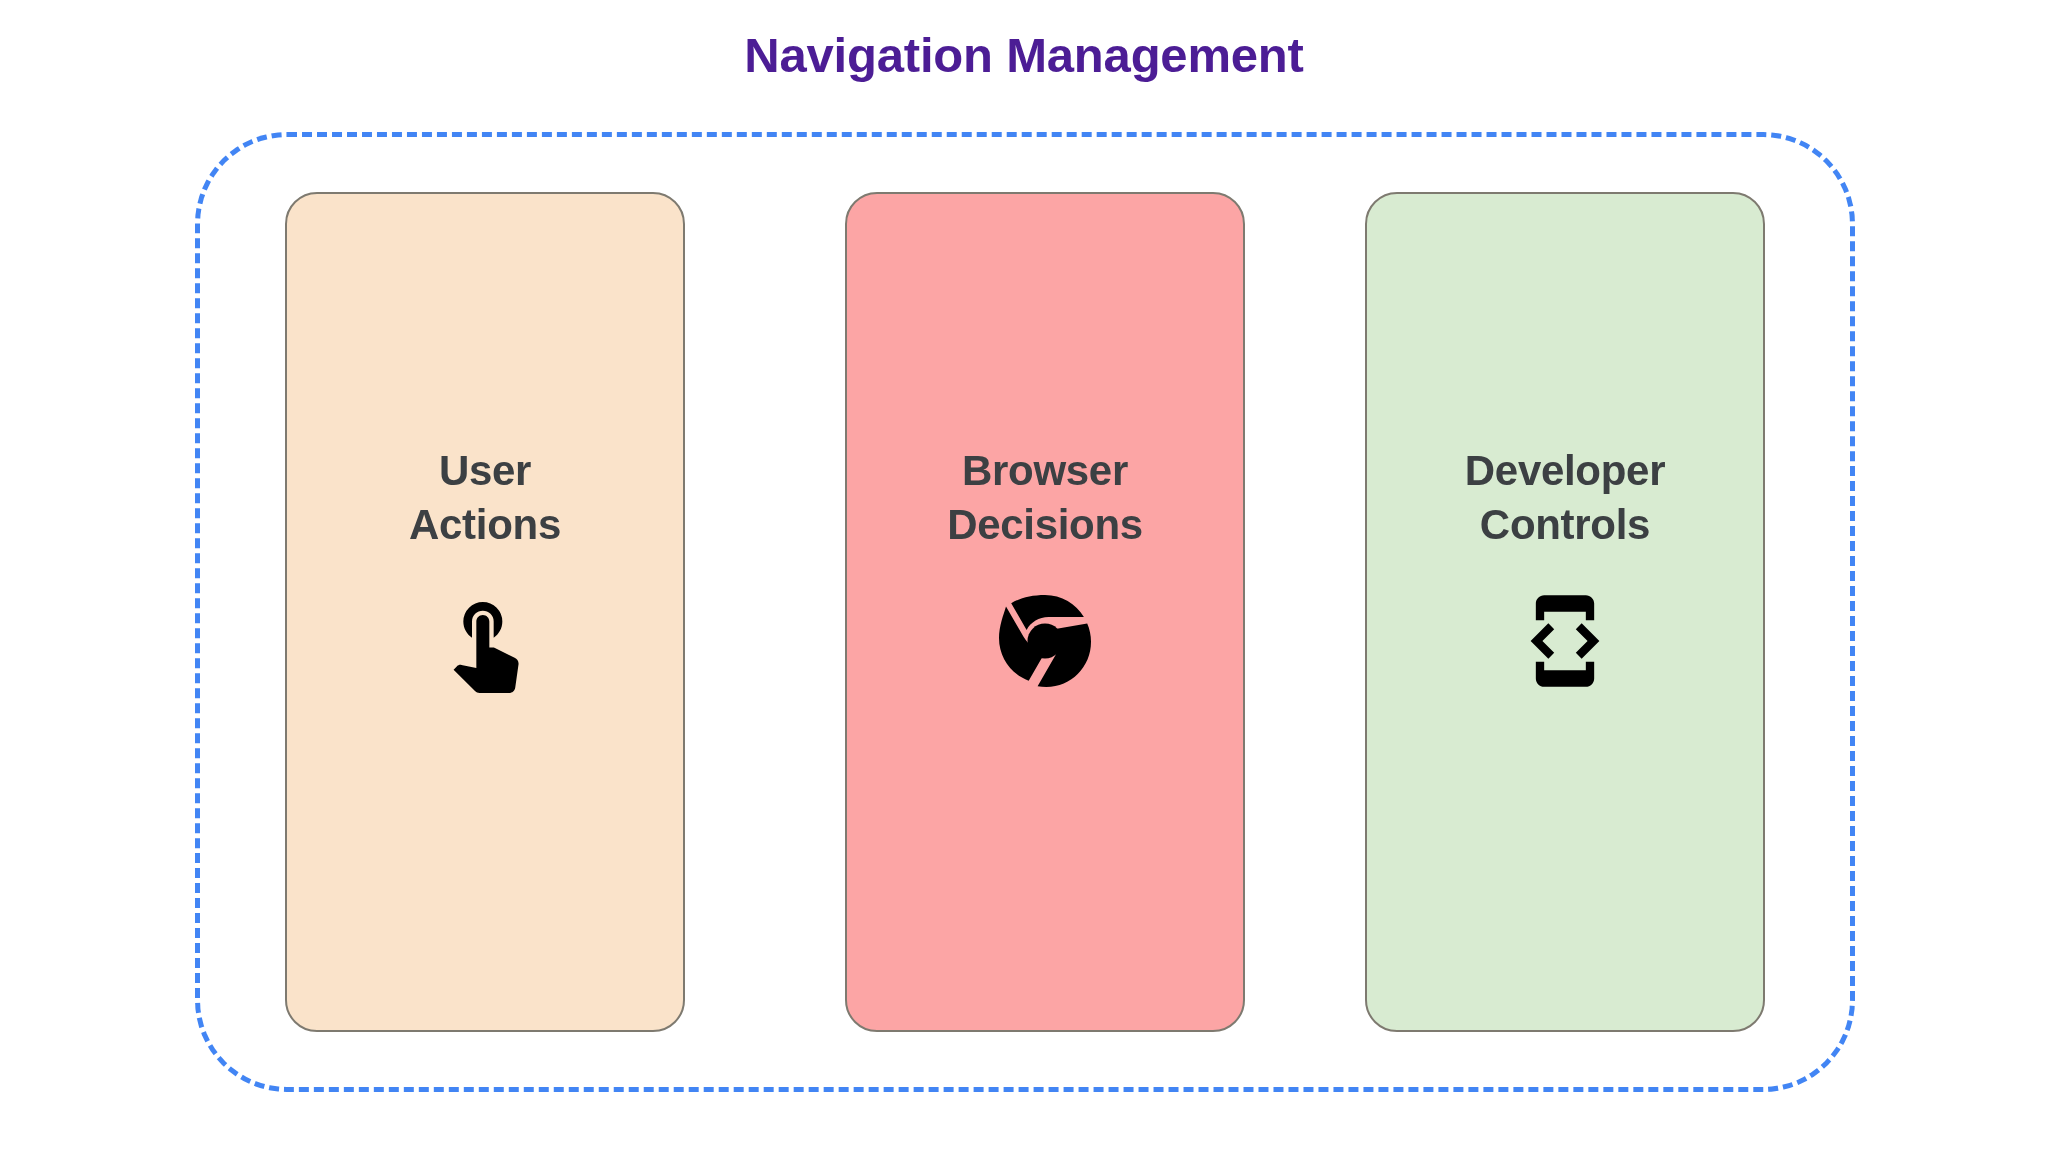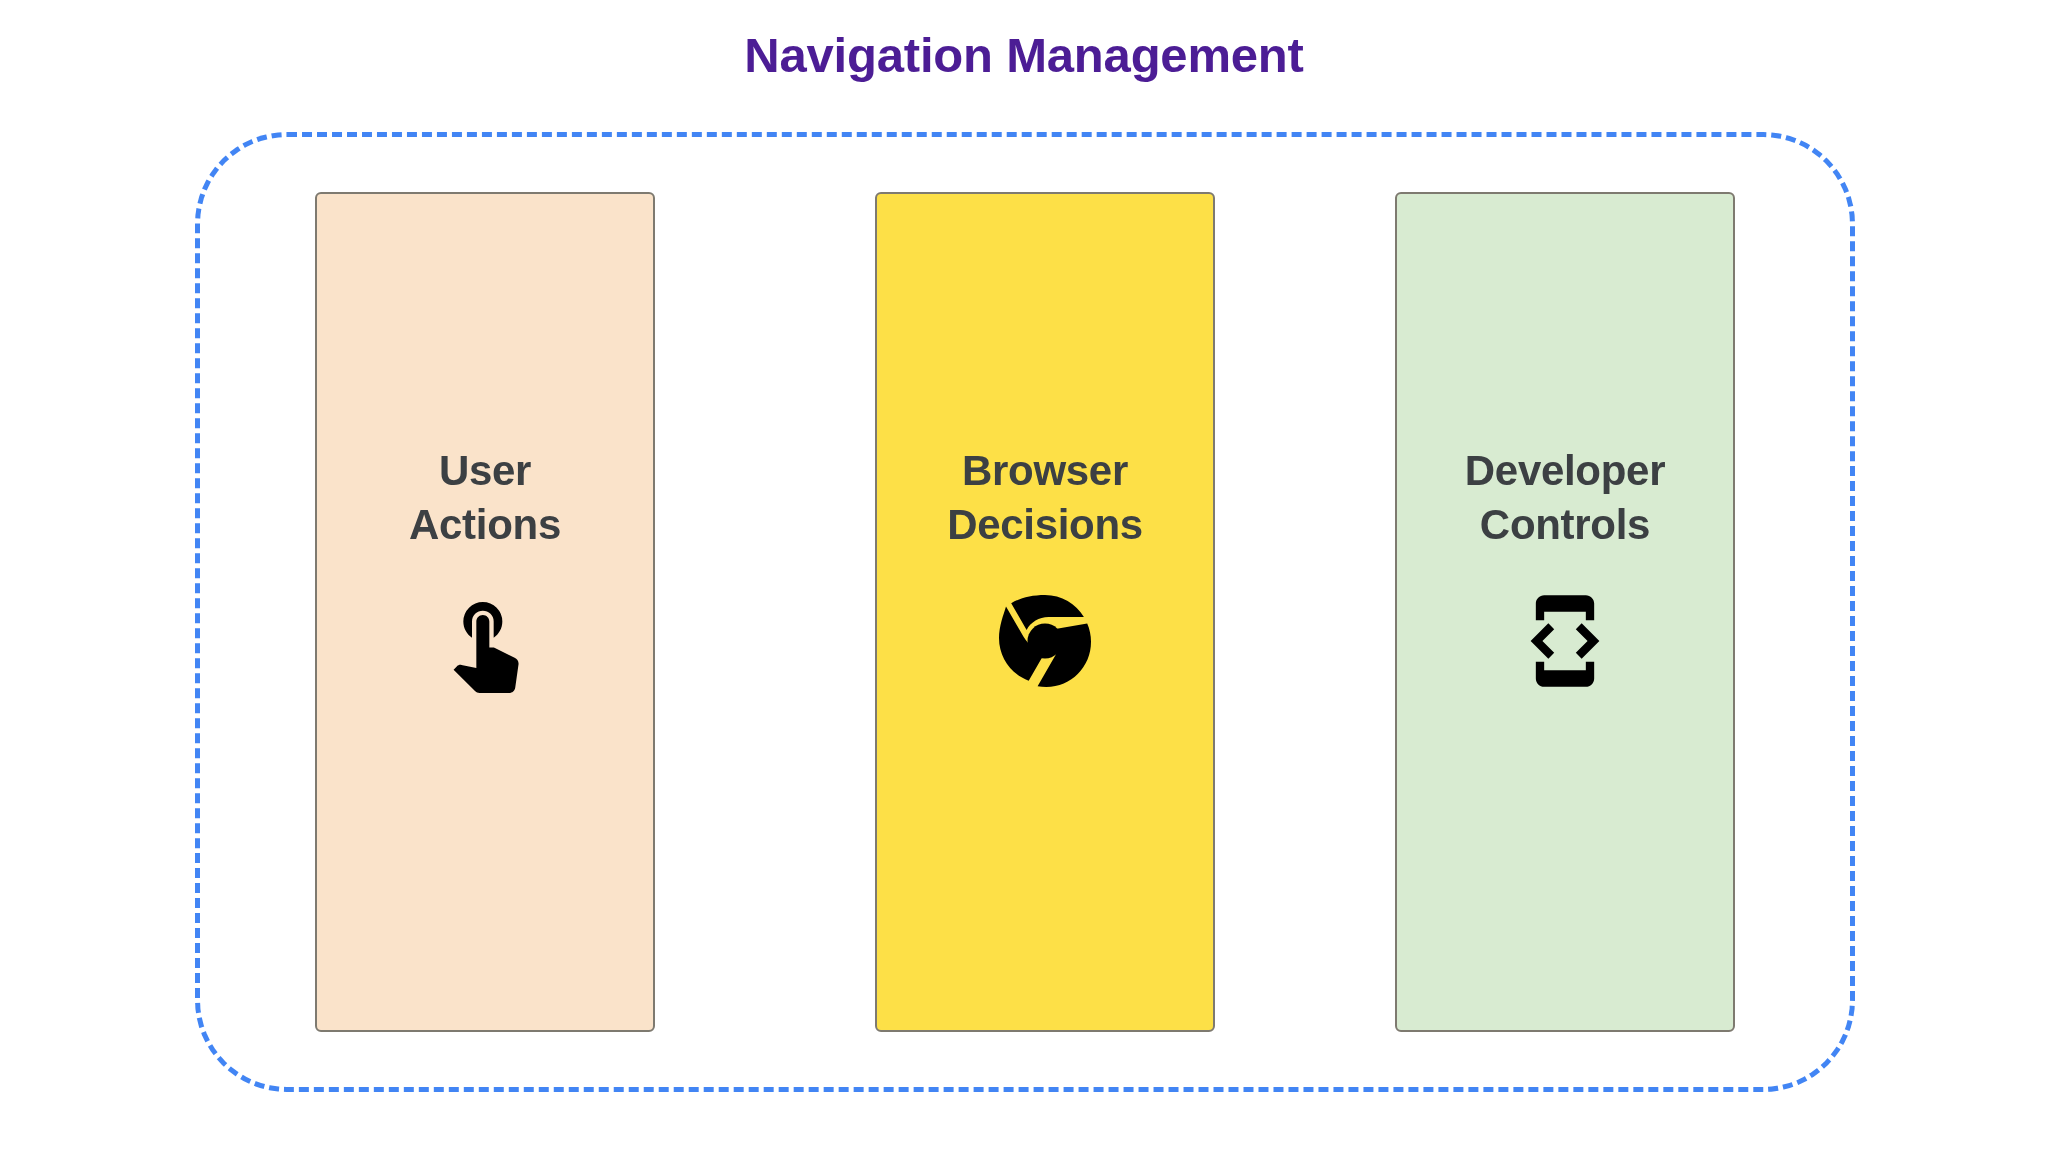--- a/index.html
+++ b/index.html
@@ -54,23 +54,23 @@
     height: 960px;
     display: flex;
     flex-direction: row;
     align-items: center;
     justify-content: space-around;
     box-sizing: border-box;
     padding: 0 30px;
   }
 
   .card {
-    width: 340px;
+    width: 400px;
     height: 840px;
-    border-radius: 6px;
+    border-radius: 32px;
     border: 2px solid #7e7a70;
     box-sizing: border-box;
     display: flex;
     flex-direction: column;
     align-items: center;
     justify-content: flex-start;
     position: relative;
   }
 
   .card-label {
@@ -89,21 +89,21 @@
     width: 110px;
     height: 110px;
     display: flex;
     align-items: center;
     justify-content: center;
   }
   .card-icon svg { display: block; }
 
   
   .card-user      { background: #FAE3CA; }
-  .card-browser   { background: #fde047; margin-left: 40px; }
+  .card-browser   { background: #fca5a5; margin-left: 40px; }
   .card-developer { background: #D8EBD1; }
 </style>
 </head>
 <body>
 
 <div id="page-title">Navigation Management</div>
 
 <div id="group-container"></div>
 
 <div id="card-row">

